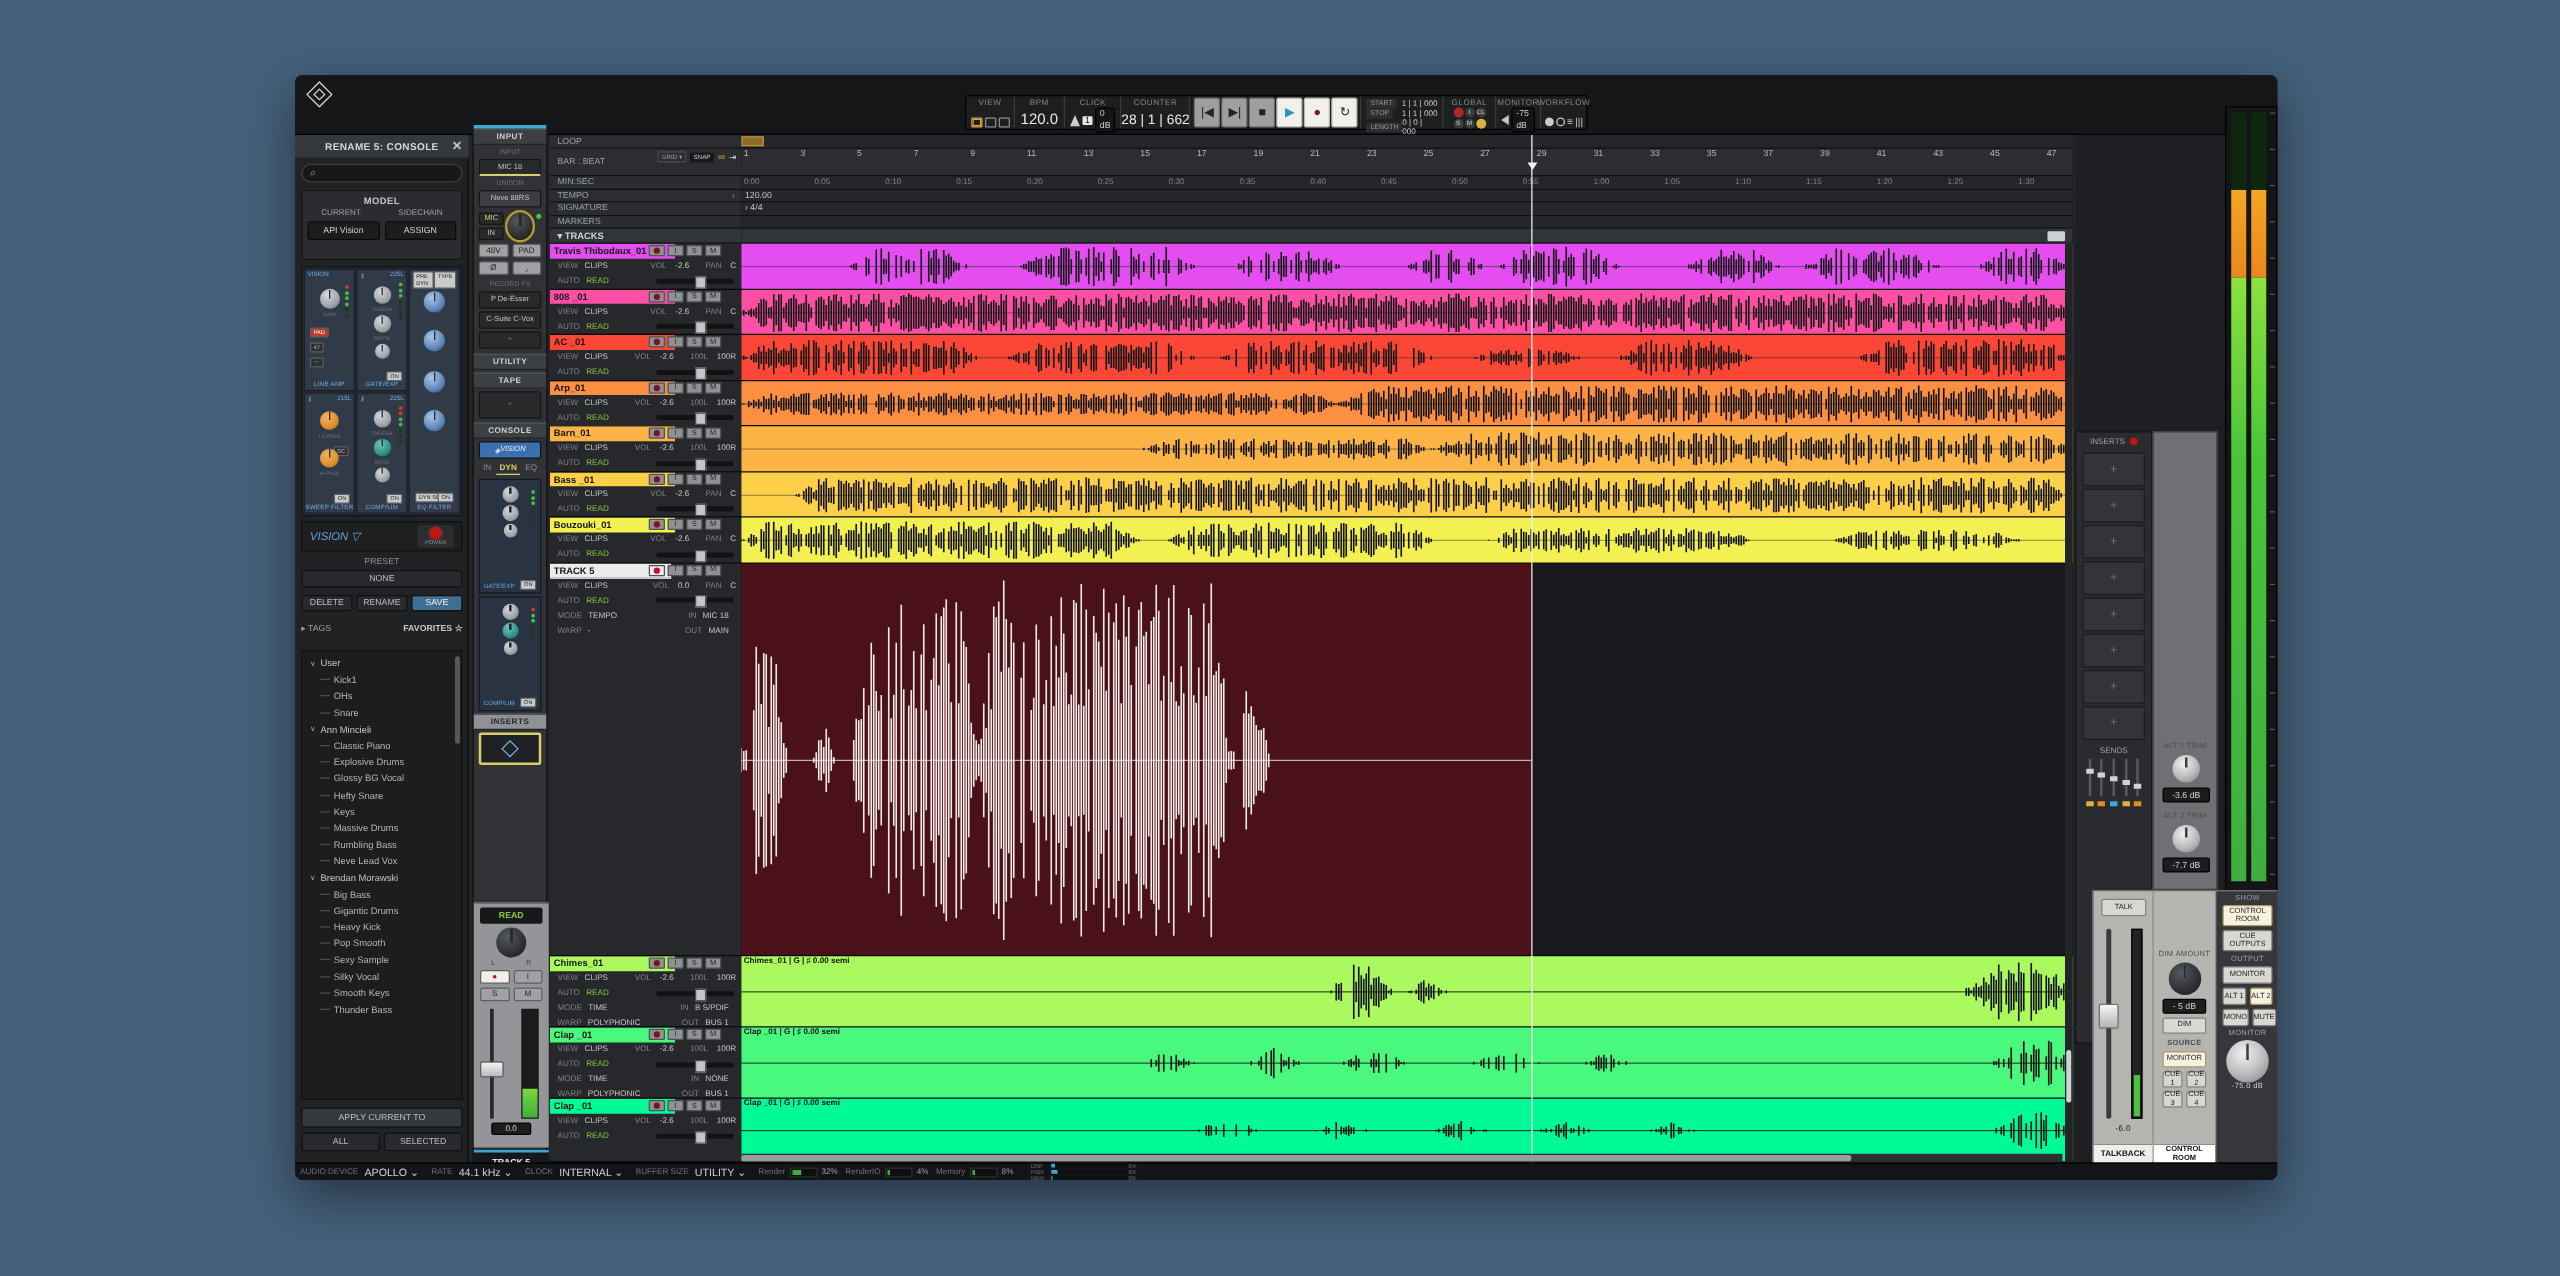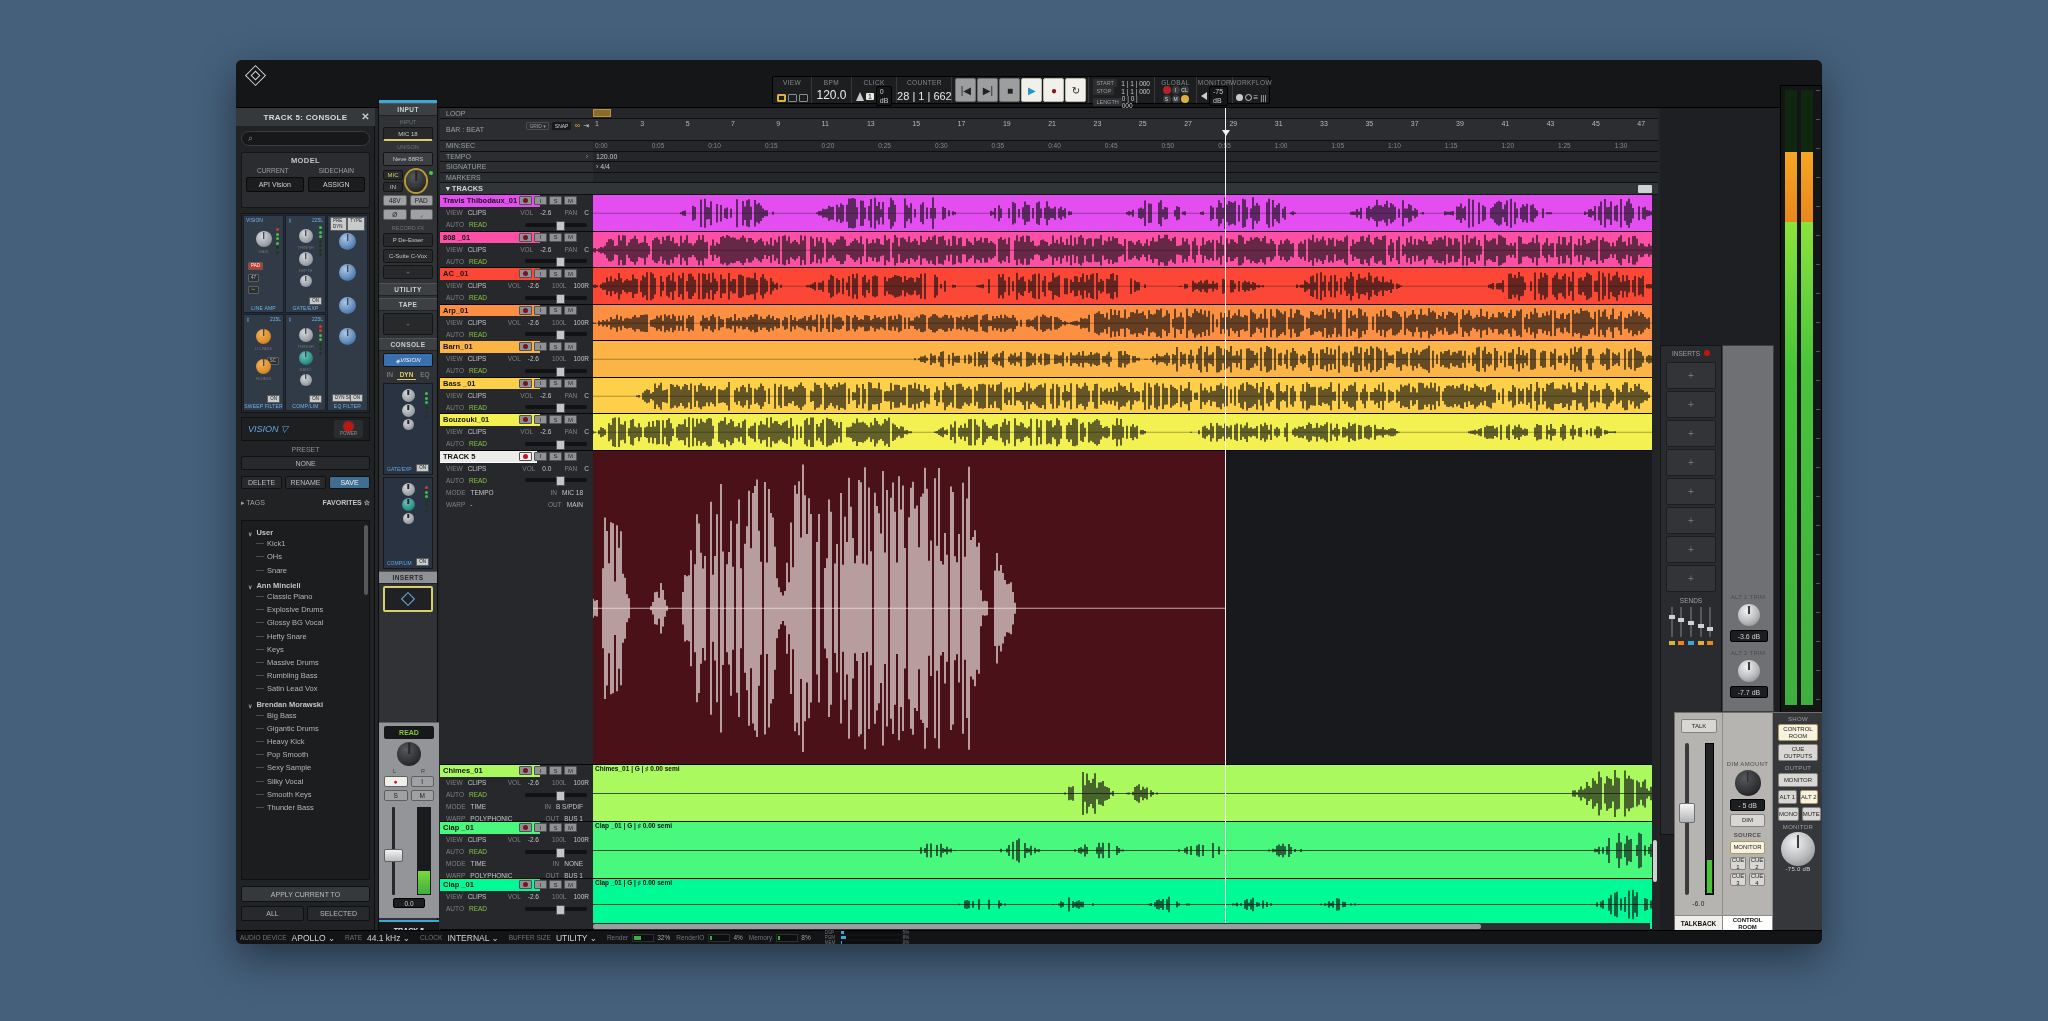--- a/index.html
+++ b/index.html
@@ -45,21 +45,21 @@
   .knob.teal{background:radial-gradient(circle at 38% 32%,#6fc3ba,#2e9187 60%,#16554f);}
   .knob.dark{background:radial-gradient(circle at 38% 32%,#55585c,#2e3033 60%,#131415);}
   .ledcol{position:absolute;display:flex;flex-direction:column;gap:1.5px;}
   .led{width:3px;height:3px;border-radius:50%;background:#3fc43f;}
   .led.red{background:#d23a2e;} .led.offd{background:#23351f;}
   .vbtn{position:absolute;background:#c9cacc;border:1px solid #5c5e60;border-radius:1px;color:#222;font-size:4.5px;line-height:6px;padding:0 2px;}
   .vbtn.reds{background:#c0392b;color:#fff;}
   
   .rowbtn{background:#27292c;border:1px solid #101113;border-radius:2px;color:#b9bcbe;font-size:7px;display:flex;align-items:center;justify-content:center;}
   .tree{left:5px;top:412px;width:129px;height:360px;background:#1b1d1f;border:1px solid #101113;overflow:hidden;padding-top:3px;}
-  .tnode{display:flex;align-items:flex-end;height:13.2px;color:#c3c6c8;font-size:7.5px;font-weight:bold;}
+  .tnode{display:flex;align-items:center;height:13.2px;color:#c3c6c8;font-size:7.5px;font-weight:normal;}
   .tleaf{display:flex;align-items:center;height:13.2px;color:#b3b6b8;font-size:7.5px;}
   .tleaf .dash{width:8px;border-top:1px solid #4a4d50;margin:0 3px 0 14px;}
   .carat{margin:0 4px 0 6px;color:#9da1a4;font-size:6px;}
   
   .cstrip{left:142px;top:40px;width:60px;height:838px;background:#303236;border-left:1px solid #0c0d0e;border-right:1px solid #0c0d0e;}
   .cs-h{width:100%;height:13px;background:#3d4043;color:#cdd0d2;font-size:6.5px;font-weight:bold;display:flex;align-items:center;justify-content:center;letter-spacing:.4px;border-top:1px solid #505254;border-bottom:1px solid #202224;}
   .cs-slot{margin:2px 4px;background:#27292b;border:1px solid #141517;border-radius:2px;color:#c3c6c8;font-size:6px;display:flex;align-items:center;justify-content:center;height:14px;}
   .cs-lab{color:#6f7376;font-size:5.5px;text-align:center;}
   .fadpanel{position:absolute;left:0;bottom:20px;width:60px;height:196px;background:#939598;border-top:1px solid #5e6063;}
   .smtile{background:#9fa1a3;border:1px solid #5d5f61;border-radius:2px;color:#222;font-size:6.5px;display:flex;align-items:center;justify-content:center;}
@@ -180,21 +180,21 @@
           <span style="width:7px;height:7px;border-radius:50%;border:1px solid #c9ccce;"></span>
           <span>≡</span>
           <span>|||</span>
         </span>
       </div>
     </div>
   </div>
 
   <div class="abs lpanel">
     <div class="abs lp-title">
-      <span>TRACK 5: CONSOLE</span>
+      <span>RENAME 5: CONSOLE</span>
       <span class="lp-x">✕</span>
     </div>
     <div class="abs search">
           <span>⌕</span>
         </div>
     <div class="abs mbox">
       <div class="mhdr">MODEL</div>
       <div class="mcols">
         <span>CURRENT</span>
         <span>SIDECHAIN</span>
@@ -359,21 +359,21 @@
           <div class="tleaf">
             <span class="dash"></span>
             <span>Massive Drums</span>
           </div>
           <div class="tleaf">
             <span class="dash"></span>
             <span>Rumbling Bass</span>
           </div>
           <div class="tleaf">
             <span class="dash"></span>
-            <span>Satin Lead Vox</span>
+            <span>Neve Lead Vox</span>
           </div>
           <div class="tnode">
             <span class="carat">∨</span>
             <span>Brendan Morawski</span>
           </div>
           <div class="tleaf">
             <span class="dash"></span>
             <span>Big Bass</span>
           </div>
           <div class="tleaf">

